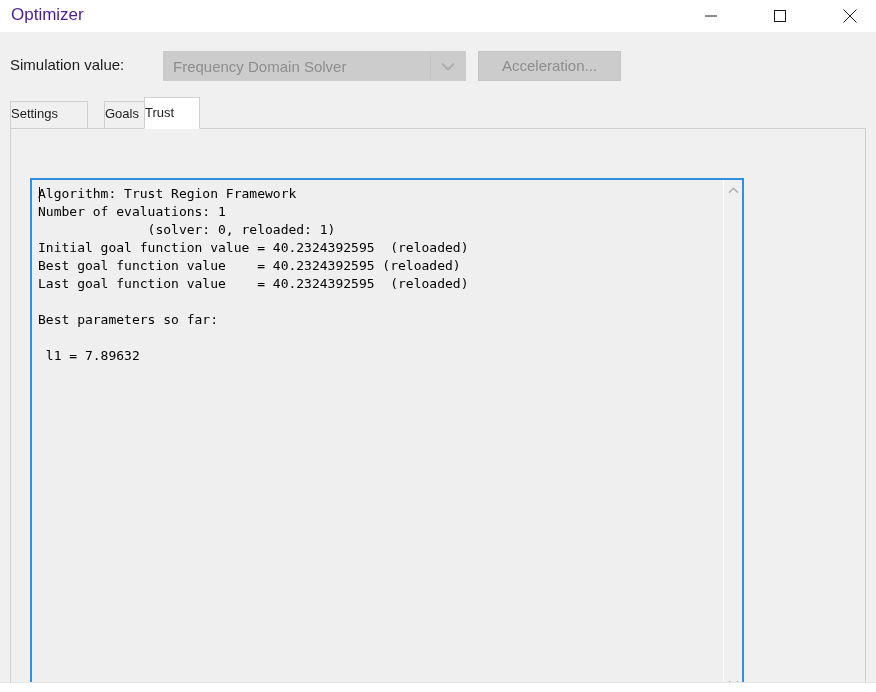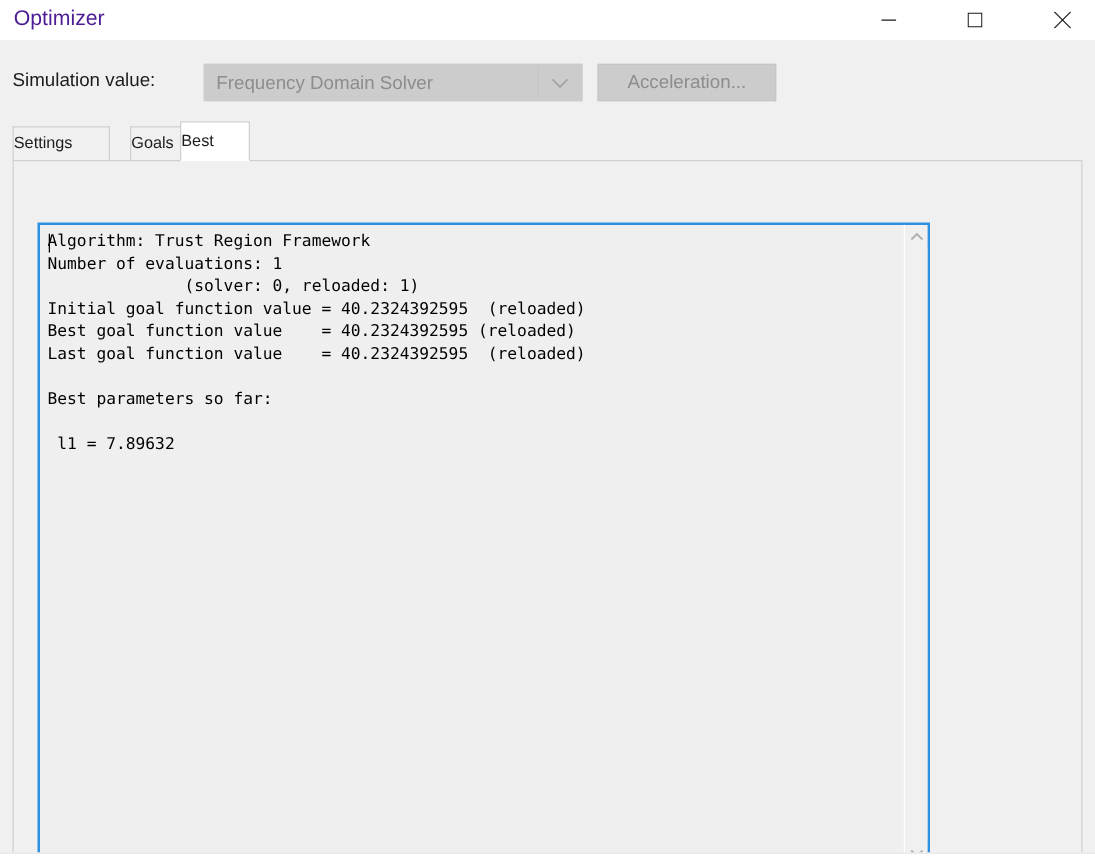--- a/index.html
+++ b/index.html
@@ -283,21 +283,21 @@
           <polyline points="1,1.5 7,7.5 13,1.5" fill="none" stroke="#a6a6a6" stroke-width="1.6"></polyline>
         </svg>
       </div>
     </div>
 
     <button id="accel-button">Acceleration...</button>
 
     <div id="tabstrip">
       <div class="tab" id="tab-settings">Settings</div>
       <div class="tab" id="tab-goals">Goals</div>
-      <div class="tab selected" id="tab-info">Best</div>
+      <div class="tab selected" id="tab-info">Trust</div>
     </div>
 
     <div id="tabpanel">
 
       <div id="info-box">
         <span id="text-caret"></span>
         <pre id="info-text">Algorithm: Trust Region Framework
 Number of evaluations: 1
               (solver: 0, reloaded: 1)
 Initial goal function value = 40.2324392595  (reloaded)

